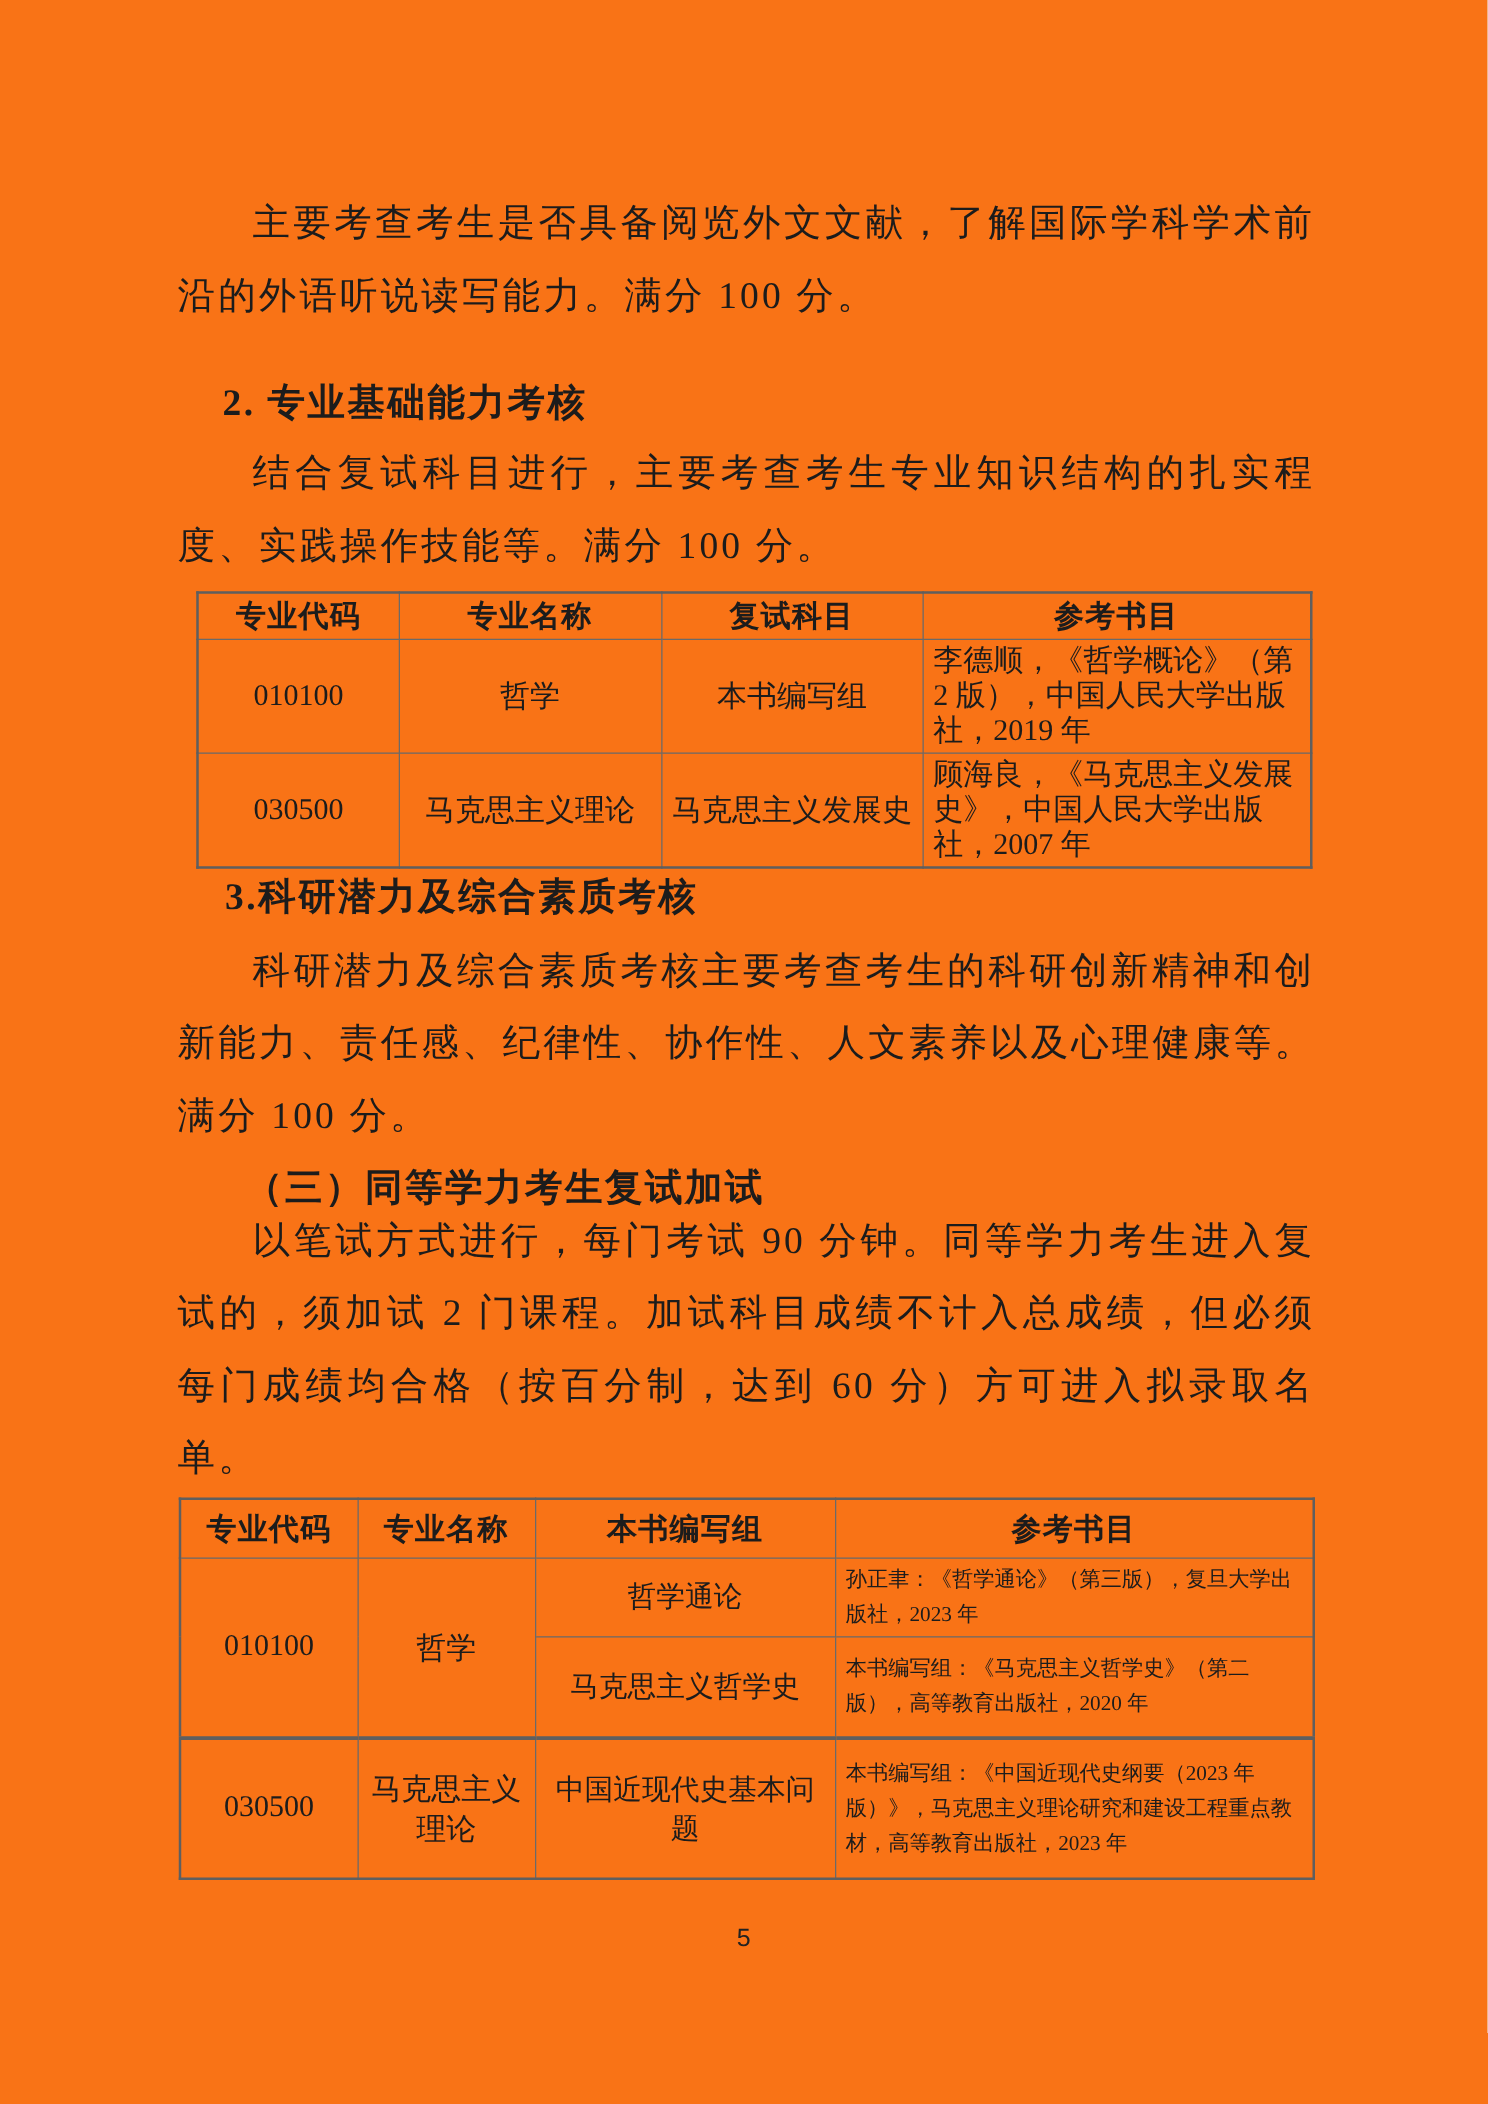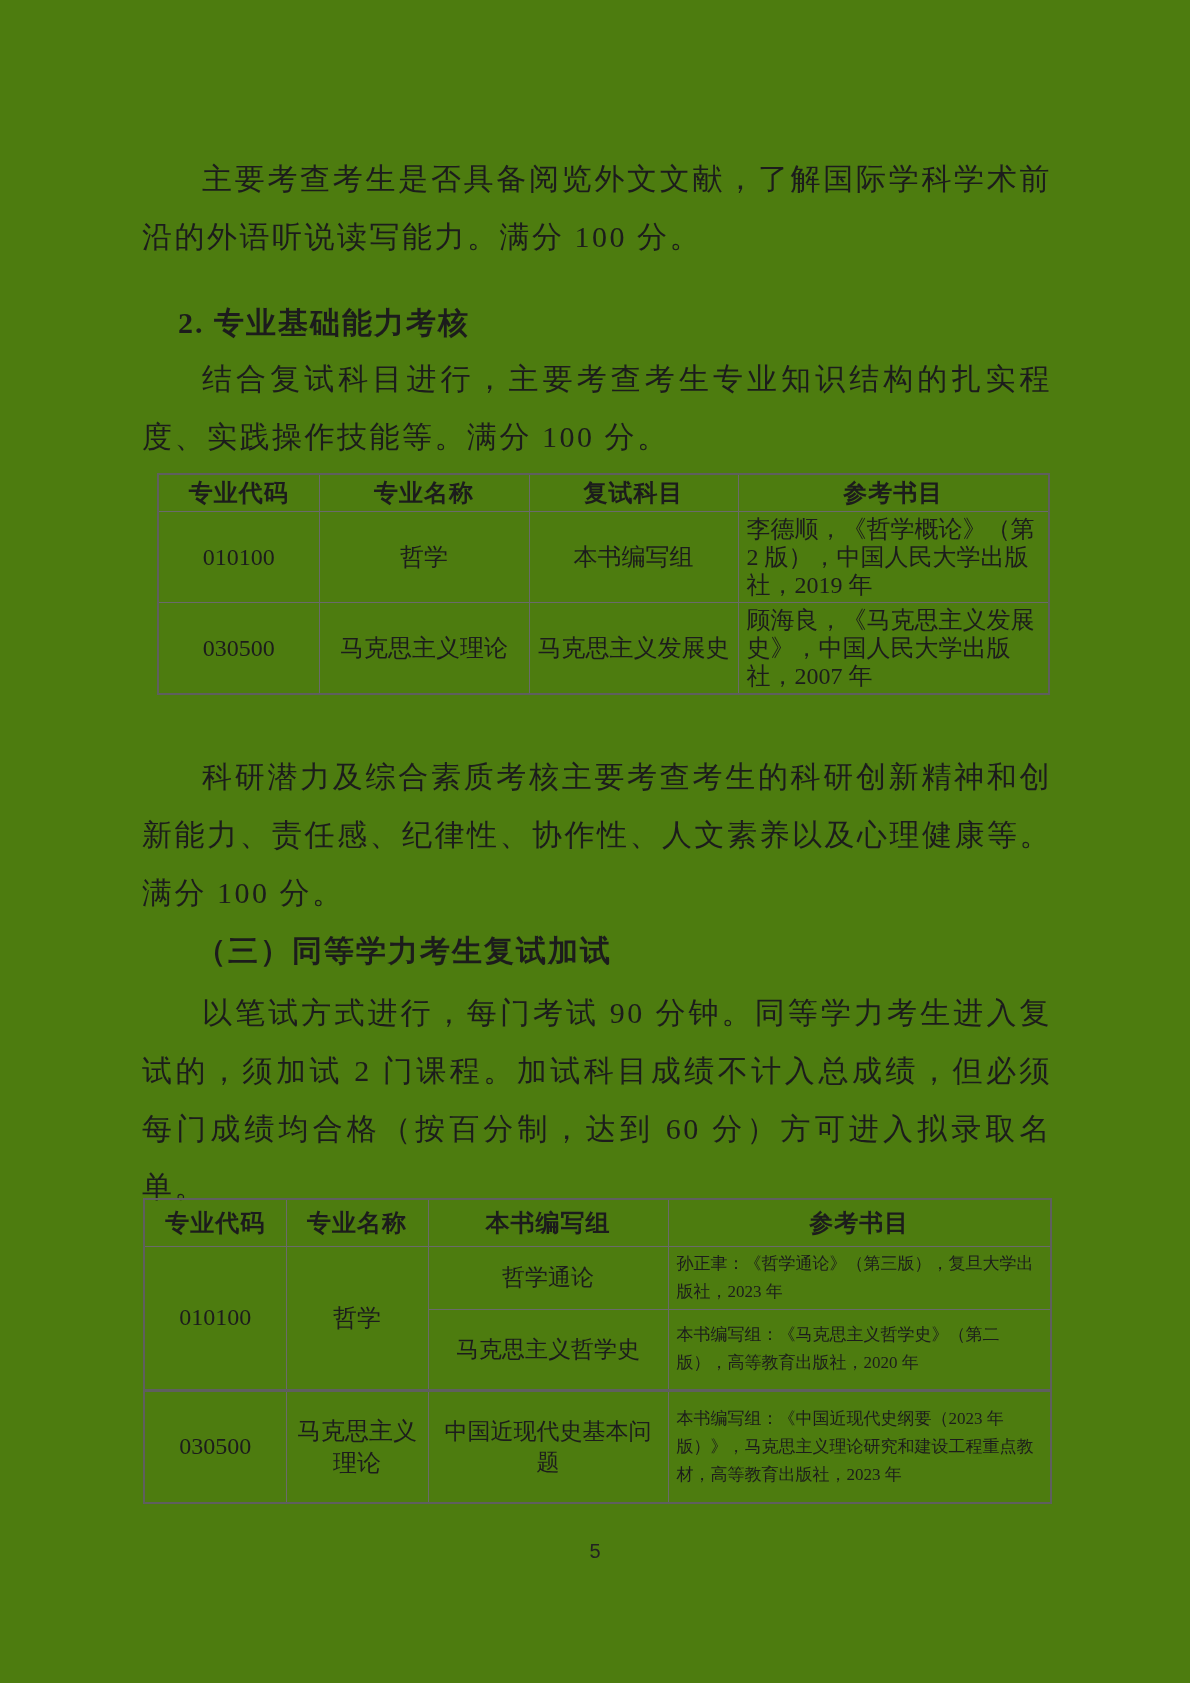--- a/index.html
+++ b/index.html
@@ -1,21 +1,21 @@
 <!DOCTYPE html>
 <html><head>
 <meta charset="utf-8">
 <style>
   html,body { margin:0; padding:0; background:#e8e8e8; }
   .page {
     position: relative;
     width: 1190px;
     height: 1683px;
     margin: 0 auto;
-    background: #4d7c0f;
+    background: #f97316;
     font-family: "Liberation Serif", "DejaVu Serif", serif;
     color: #1c1c1c;
     overflow: hidden;
   }
   .para {
     position: absolute;
     left: 142px;
     width: 910px;
     margin: 0;
     font-size: 30px;
@@ -106,26 +106,27 @@
       </tr>
       <tr style="height:88px">
         <td class="c">030500</td>
         <td class="c">马克思主义理论</td>
         <td class="c">马克思主义发展史</td>
         <td class="ref">顾海良，《马克思主义发展史》，中国人民大学出版社，2007 年</td>
       </tr>
     </tbody>
   </table>
 
+  <h3 class="hd" style="top:697px; left:180px">3.科研潜力及综合素质考核</h3>
 
   <p class="para indent" style="top:748px">科研潜力及综合素质考核主要考查考生的科研创新精神和创新能力、责任感、纪律性、协作性、人文素养以及心理健康等。满分 100 分。</p>
 
   <h3 class="hd bold" style="top:930px; left:196px">（三）同等学力考生复试加试</h3>
 
-  <p class="para indent" style="top:984px">以笔试方式进行，每门考试 90 分钟。同等学力考生进入复试的，须加试 2 门课程。加试科目成绩不计入总成绩，但必须每门成绩均合格（按百分制，达到 60 分）方可进入拟录取名单。</p>
+  <p class="para indent" style="top:964px">以笔试方式进行，每门考试 90 分钟。同等学力考生进入复试的，须加试 2 门课程。加试科目成绩不计入总成绩，但必须每门成绩均合格（按百分制，达到 60 分）方可进入拟录取名单。</p>
 
   <table class="doc-table t2" style="top:1198px; left:143px; width:907px">
     <colgroup>
       <col style="width:142px">
         <col style="width:142px">
         <col style="width:240px">
         <col style="width:383px">
     </colgroup>
     <tbody>
       <tr style="height:47px">

